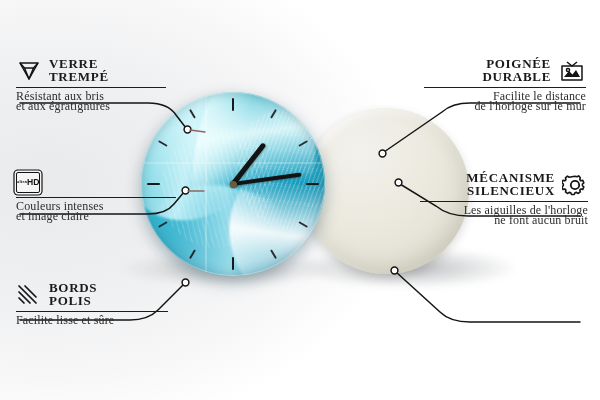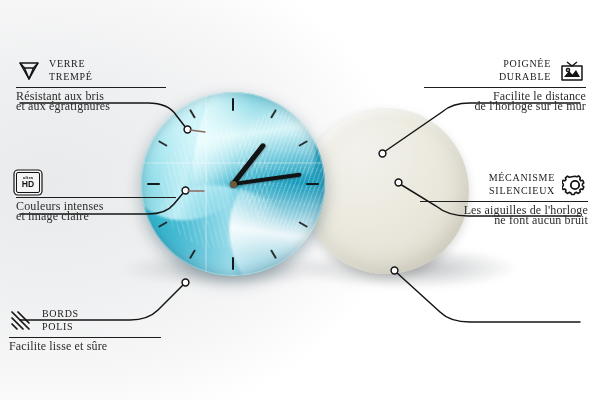--- a/index.html
+++ b/index.html
@@ -78,50 +78,50 @@
   #rim{position:absolute;inset:0;border-radius:50%;box-shadow:inset 0 0 0 1px rgba(255,255,255,.35), inset 0 0 12px rgba(0,40,55,.25);}
 
   
   #connectors{position:absolute;left:0;top:0;width:600px;height:400px;pointer-events:none;}
 
   
   .callout{position:absolute;}
   .callout .head{display:flex;align-items:center;gap:7px;}
   .callout.right .head{justify-content:flex-end;}
   .title{
-    font-family:"Liberation Serif",serif;font-weight:400;
-    font-size:10px;letter-spacing:.7px;line-height:12.5px;color:#1a1a1a;
+    font-family:"Liberation Serif",serif;font-weight:700;
+    font-size:13px;letter-spacing:.7px;line-height:12.5px;color:#1a1a1a;
     text-transform:uppercase;white-space:pre-line;
   }
   .callout.right .title{text-align:right;}
   .rule{height:1.4px;background:#1d1d1d;margin:4px 0 4px 0;}
   .desc{
     font-family:"Liberation Serif",serif;font-size:12px;line-height:9.6px;
     color:#2c2c2c;white-space:pre-line;letter-spacing:.15px;
   }
   .callout.right .desc{text-align:right;}
   .icon{flex:0 0 auto;display:block;}
 
   #callout-verre{left:16px;top:58px;width:170px;}
   #callout-verre .rule{width:150px;}
   #callout-impression{left:16px;top:172px;width:180px;}
   #callout-impression .rule{width:160px;}
-  #callout-bords{left:9px;top:282px;width:170px;margin-top:26px;}
+  #callout-bords{left:16px;top:282px;width:170px;}
   #callout-bords .rule{width:152px;}
 
   #callout-poignee{right:14px;top:58px;width:180px;}
   #callout-poignee .rule{width:162px;margin-left:auto;}
   #callout-mecanisme{right:12px;top:172px;width:184px;}
   #callout-mecanisme .rule{width:168px;margin-left:auto;}
   #callout-entretoise{right:14px;top:282px;width:186px;}
   #callout-entretoise .rule{width:170px;margin-left:auto;}
 
   .hd-badge{
     width:22px;height:19px;border:1.6px solid #141414;border-radius:2px;
-    display:flex;flex-direction:column;align-items:center;justify-content:center;
+    display:flex;flex-direction:row;align-items:center;justify-content:center;
     background:#f5f5f5;box-shadow:0 0 0 1.4px #f5f5f5, 0 0 0 2.6px #141414;
   }
   .hd-ultra{font-family:"Liberation Sans",sans-serif;font-size:4.4px;font-weight:700;
     letter-spacing:.2px;line-height:4.6px;color:#141414;}
   .hd-main{font-family:"Liberation Sans",sans-serif;font-size:8.6px;font-weight:700;
     line-height:8.8px;color:#141414;}
 </style>
 </head>
 <body>
 

